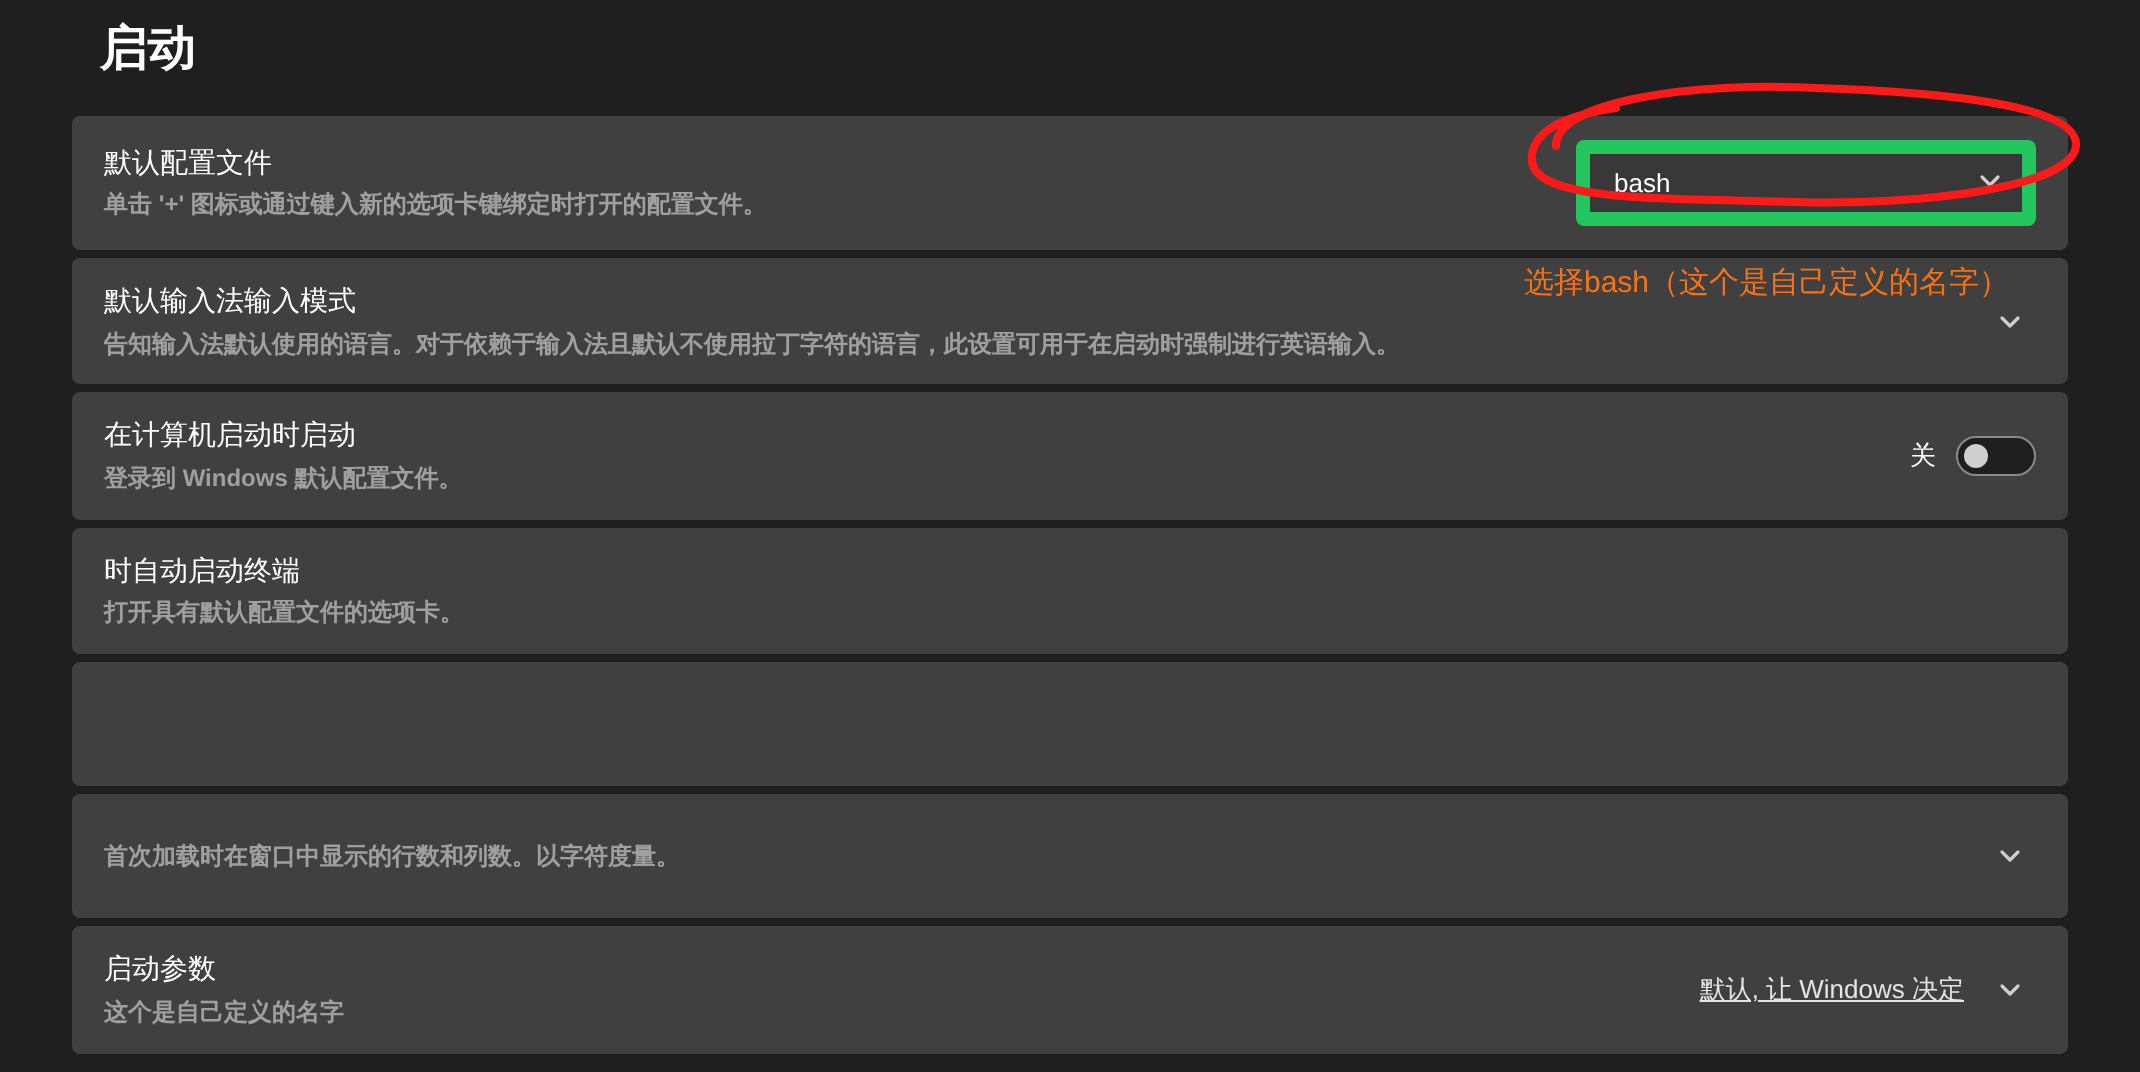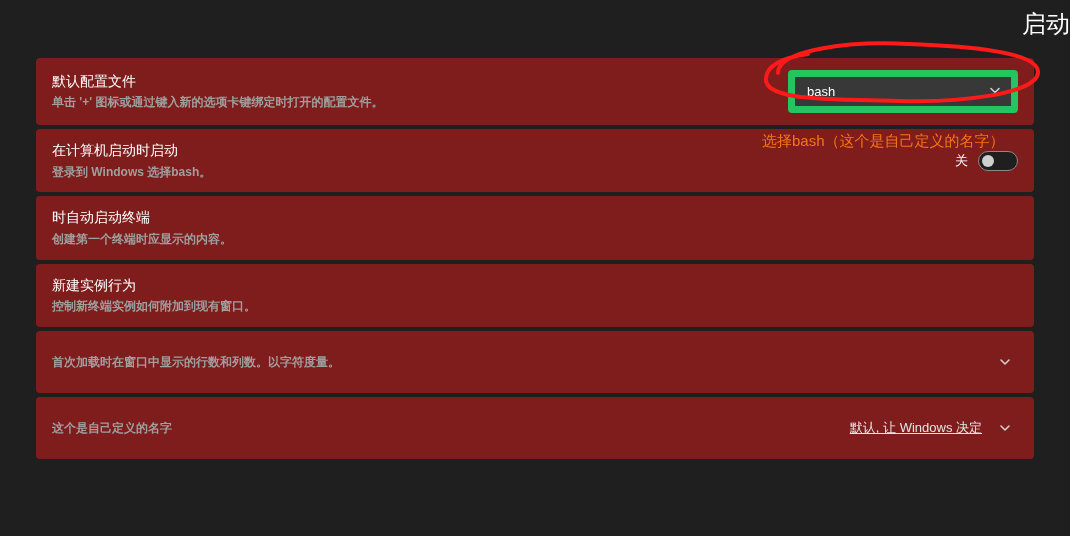--- a/index.html
+++ b/index.html
@@ -7,30 +7,29 @@
     background: #1f1f1f;
     font-family: "Segoe UI", "Microsoft YaHei", sans-serif;
     color: #ffffff;
     width: 1070px;
     height: 536px;
     overflow: hidden;
     position: relative;
   }
   .page-title {
     font-size: 24px;
-    font-weight: 400;
+    font-weight: 700;
     padding: 8px 0 18px 50px;
     color: #fff;
-    text-align: right;
   }
   .settings-list {
     padding: 0 36px;
   }
   .row {
-    background: #7f1d1d;
+    background: #404040;
     border-radius: 4px;
     margin-bottom: 4px;
     padding: 12px 16px;
     display: flex;
     align-items: center;
     justify-content: space-between;
     gap: 32px;
     min-height: 62px;
   }
   .row-text {
@@ -155,63 +154,73 @@
         <span>bash</span>
         <span class="chev">
           <svg class="chev-down" viewBox="0 0 12 12">
               <path d="M2 4l4 4 4-4"></path>
             </svg>
         </span>
       </div>
     </div>
   </div>
 
+  <div class="row">
+    <div class="row-text">
+      <div class="row-label">默认输入法输入模式</div>
+      <div class="row-desc">告知输入法默认使用的语言。对于依赖于输入法且默认不使用拉丁字符的语言，此设置可用于在启动时强制进行英语输入。</div>
+    </div>
+    <div class="row-right">
+      <span class="expand-chev">
+        <svg class="chev-down" viewBox="0 0 12 12">
+            <path d="M2 4l4 4 4-4"></path>
+          </svg>
+      </span>
+    </div>
+  </div>
 
   <div class="row">
     <div class="row-text">
       <div class="row-label">在计算机启动时启动</div>
-      <div class="row-desc">登录到 Windows 选择bash。</div>
+      <div class="row-desc">登录到 Windows 默认配置文件。</div>
     </div>
     <div class="row-right toggle-wrap">
       <span class="toggle-label">关</span>
       <div class="toggle">
         <div class="knob"></div>
       </div>
     </div>
   </div>
 
   <div class="row">
     <div class="row-text">
       <div class="row-label">时自动启动终端</div>
-      <div class="row-desc">创建第一个终端时应显示的内容。</div>
-    </div>
-  </div>
-
-  <div class="row">
-    <div class="row-text">
-      <div class="row-label">新建实例行为</div>
-      <div class="row-desc">控制新终端实例如何附加到现有窗口。</div>
-    </div>
+      <div class="row-desc">打开具有默认配置文件的选项卡。</div>
+    </div>
+  </div>
+
+  <div class="row">
   </div>
 
   <div class="row">
     <div class="row-text">
       <div class="row-desc">首次加载时在窗口中显示的行数和列数。以字符度量。</div>
     </div>
     <div class="row-right">
       <span class="expand-chev">
         <svg class="chev-down" viewBox="0 0 12 12">
             <path d="M2 4l4 4 4-4"></path>
           </svg>
       </span>
     </div>
   </div>
 
   <div class="row">
     <div class="row-text">
+      <div class="row-label">启动参数</div>
       <div class="row-desc">这个是自己定义的名字</div>
     </div>
     <div class="row-right">
       <span class="right-text">默认, 让 Windows 决定</span>
       <span class="expand-chev">
         <svg class="chev-down" viewBox="0 0 12 12">
             <path d="M2 4l4 4 4-4"></path>
           </svg>
       </span>
     </div>

